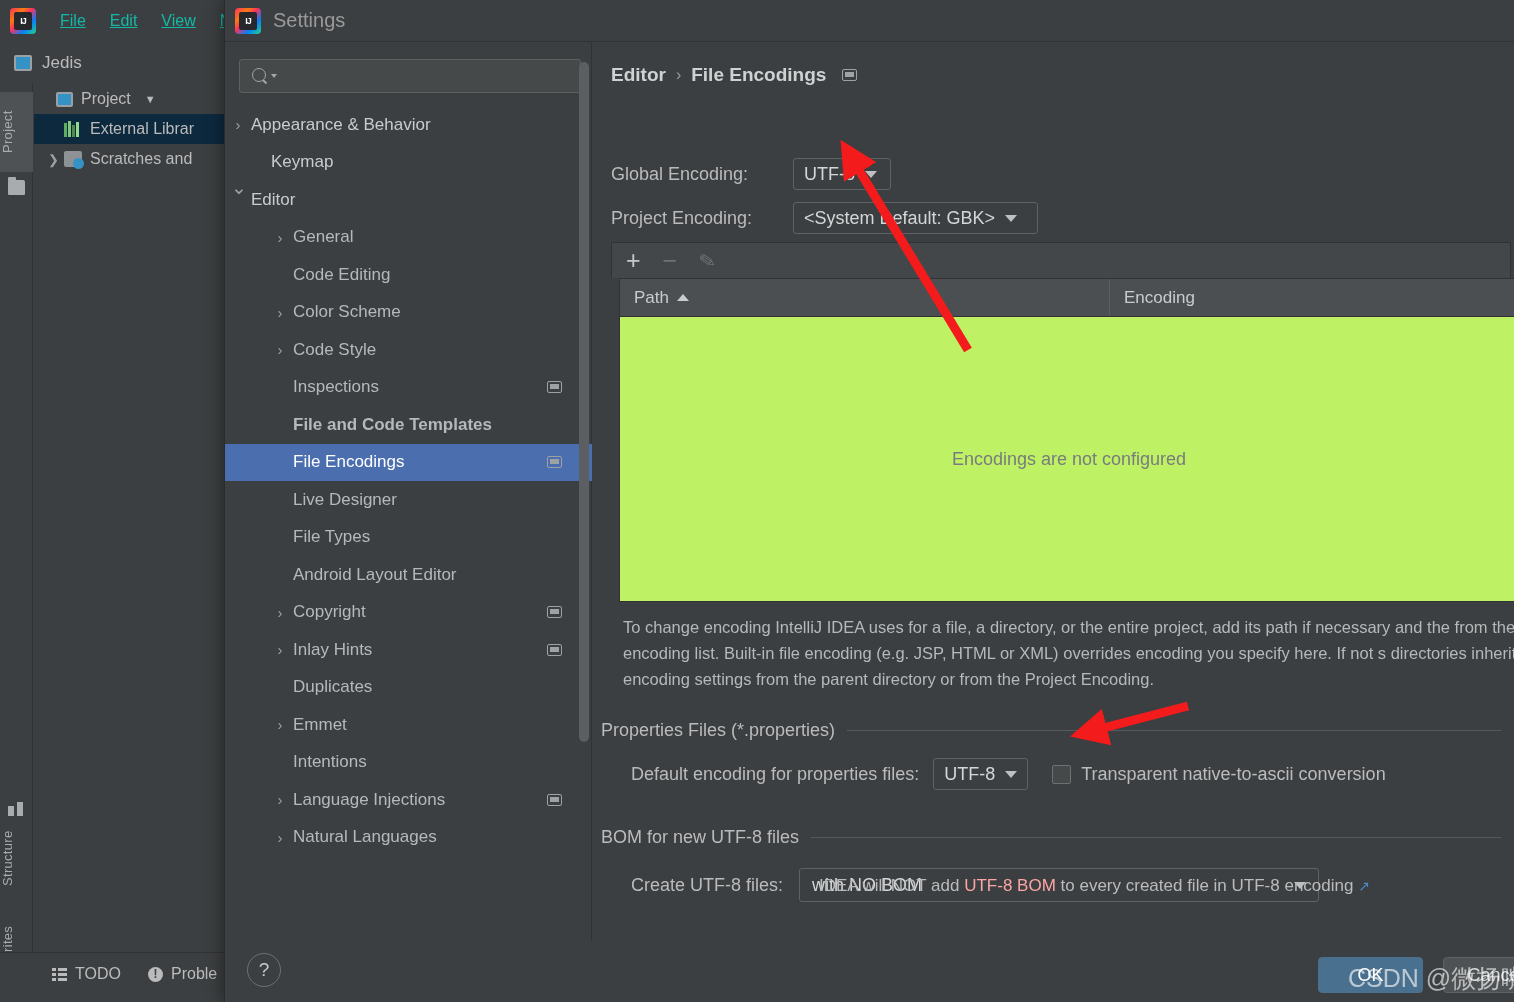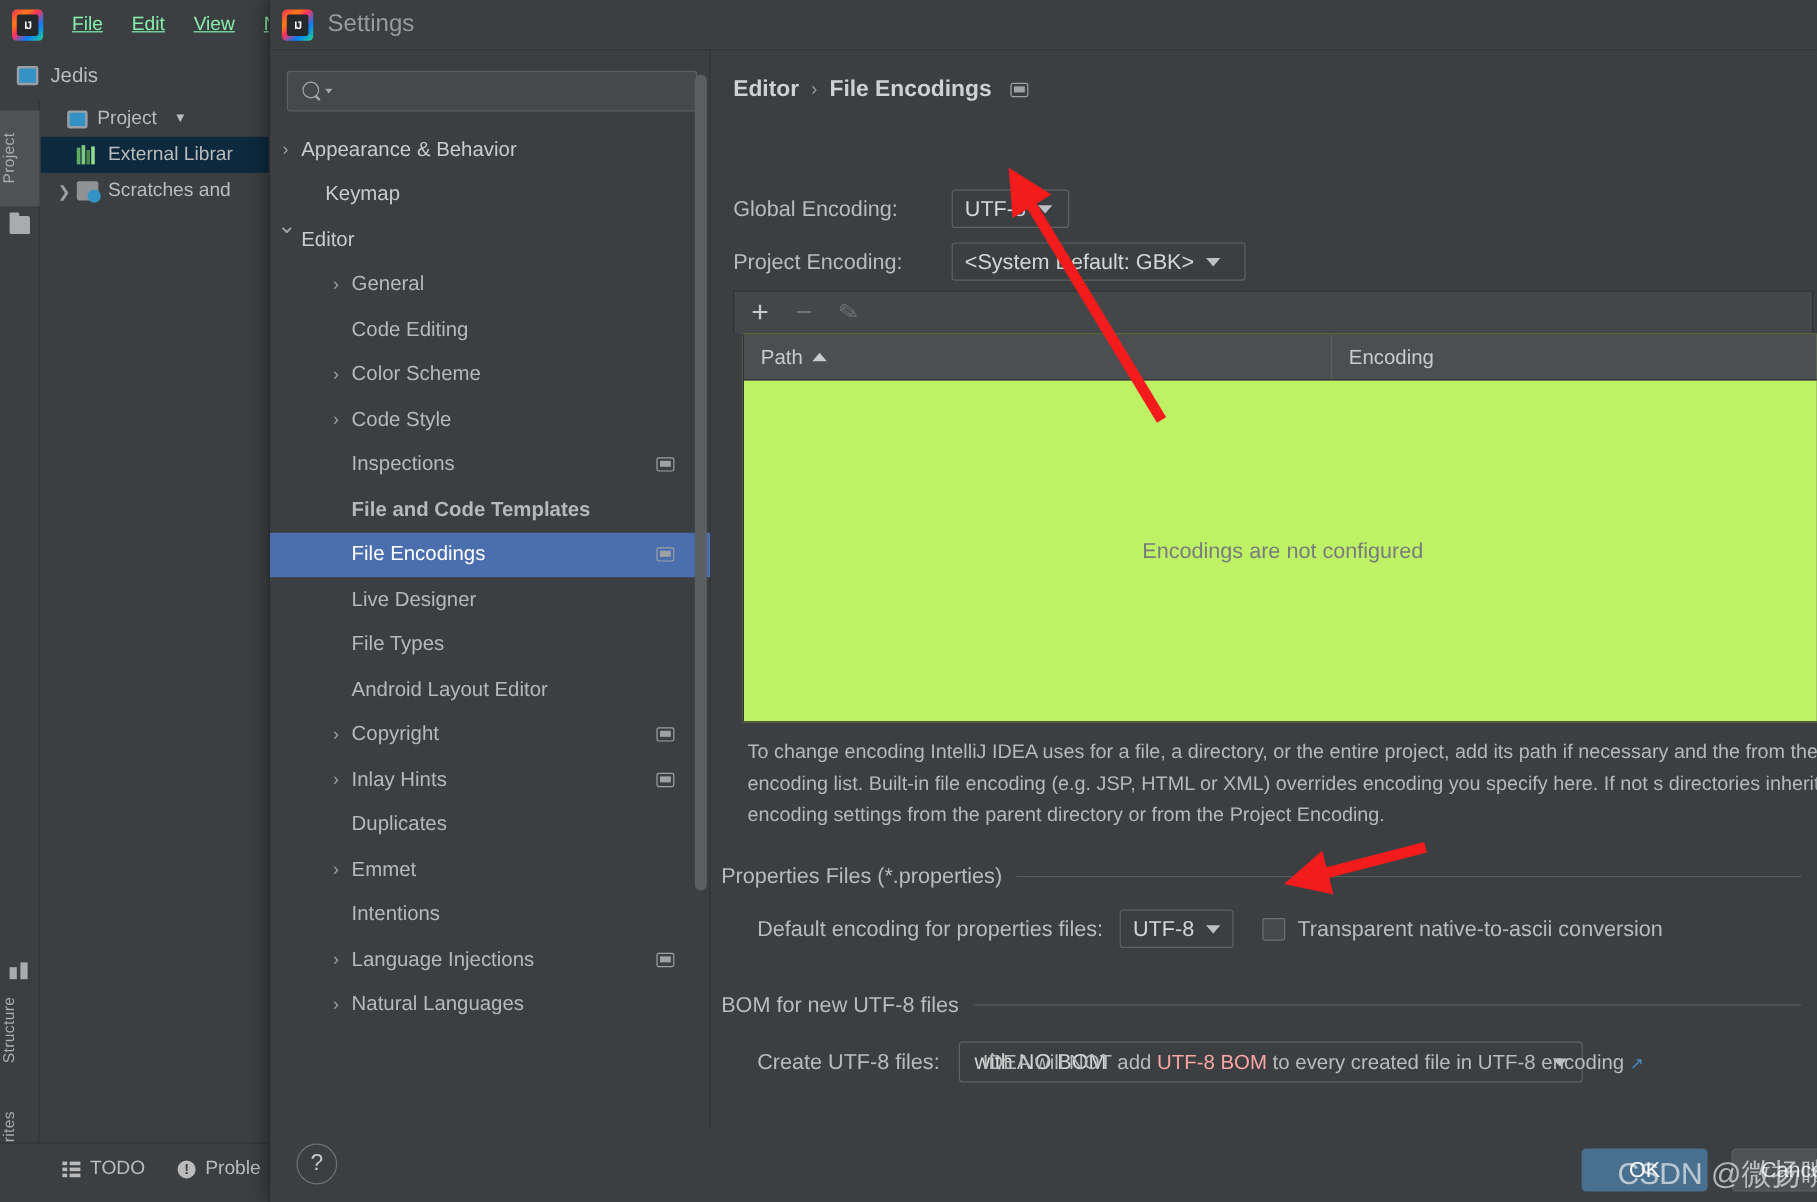--- a/index.html
+++ b/index.html
@@ -23,21 +23,21 @@
     background:
       linear-gradient(135deg, #fe315d 0%, #f97a12 28%, #fe315d 45%, #087cfa 70%, #21d789 100%);
   }
   .ij-logo::after {
     content: "IJ"; position: absolute; left: 4px; top: 4px;
     width: 18px; height: 18px; background: #27282c; color: #fff;
     font-size: 9px; font-weight: bold; line-height: 18px; text-align: center;
     border-radius: 2px; letter-spacing: -1px;
   }
   .menu-item {
-    color: #86efac; font-size: 16px; padding: 4px 12px; cursor: default;
+    color: #14b8a6; font-size: 16px; padding: 4px 12px; cursor: default;
   }
   .menu-item u { text-decoration: underline; }
 
   .ide-toolwin-header {
     position: absolute; left: 0; top: 42px; width: 1514px; height: 42px;
     background: #3c3f41; display: flex; align-items: center;
   }
   .module-icon {
     width: 18px; height: 16px; margin-left: 14px; margin-right: 10px;
     border: 2px solid #9aa0a6; background: #3592c4; border-radius: 2px;

